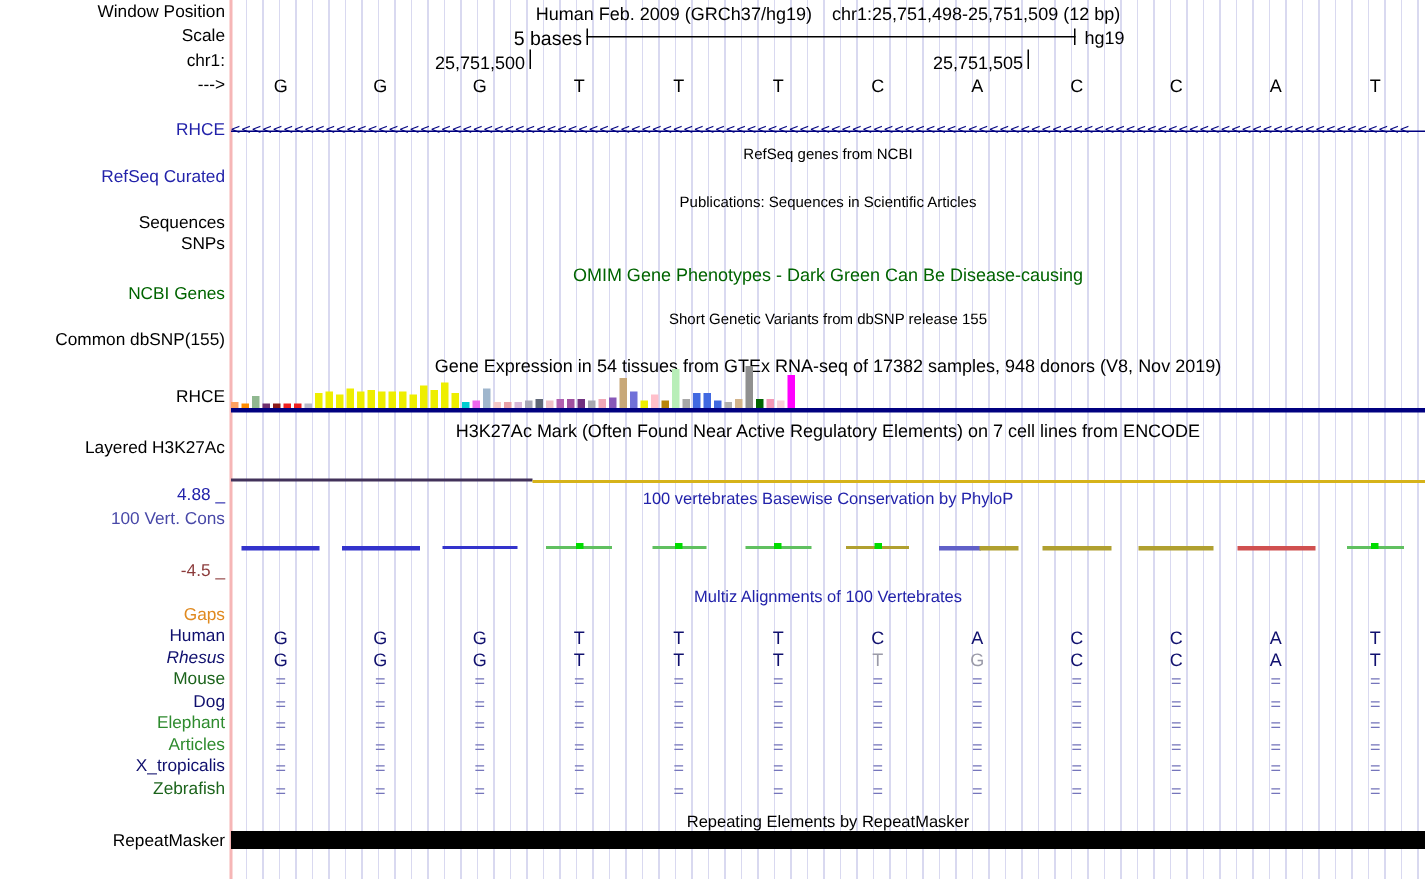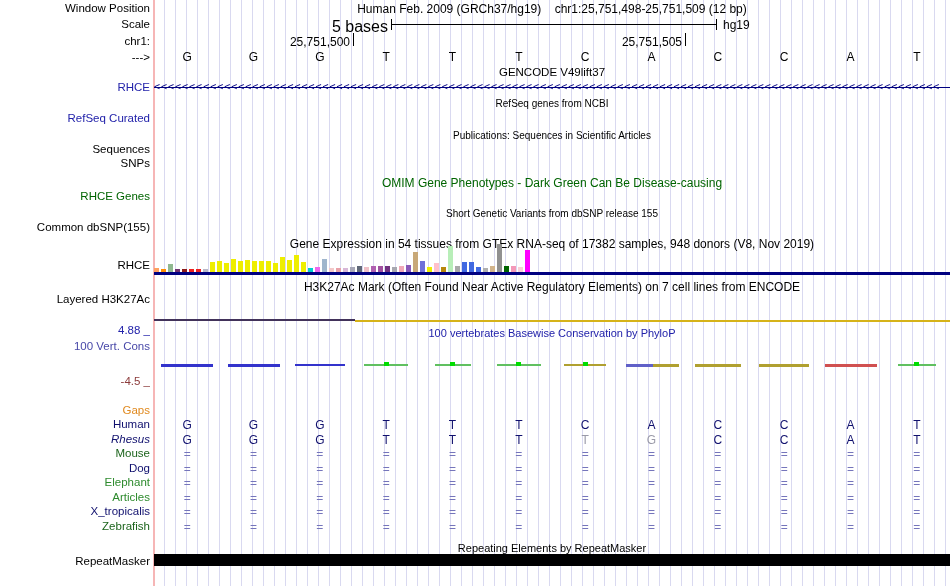--- a/index.html
+++ b/index.html
@@ -33,34 +33,34 @@
   <div class="pink-guide"></div>
 
   <div class="slabel" style="top:2px">Window Position</div>
   <div class="slabel" style="top:18px">Scale</div>
   <div class="slabel" style="top:35px">chr1:</div>
   <div class="slabel" style="top:51px">---&gt;</div>
   <div class="slabel blue" style="top:81px">RHCE</div>
   <div class="slabel blue" style="top:112px">RefSeq Curated</div>
   <div class="slabel" style="top:143px">Sequences</div>
   <div class="slabel" style="top:157px">SNPs</div>
-  <div class="slabel green" style="top:190px">RHCE Genes</div>
+  <div class="slabel green" style="top:190px">NCBI Genes</div>
   <div class="slabel" style="top:221px">Common dbSNP(155)</div>
   <div class="slabel" style="top:259px">RHCE</div>
   <div class="slabel" style="top:293px">Layered H3K27Ac</div>
   <div class="slabel blue" style="top:324px">4.88 _</div>
   <div class="slabel cons-lbl" style="top:340px">100 Vert. Cons</div>
   <div class="slabel darkred" style="top:375px">-4.5 _</div>
   <div class="slabel" style="top:555px">RepeatMasker</div>
 
   <div class="track-title" style="top:2px; font-size:12px">
     <span>Human Feb. 2009 (GRCh37/hg19)</span>&nbsp;&nbsp;&nbsp;
     <span>chr1:25,751,498-25,751,509 (12 bp)</span>
   </div>
-  <div style="position:absolute; top:18px; left:0; width:388px; text-align:right; font-size:16px">5 bases</div>
+  <div style="position:absolute; top:18px; left:0; width:388px; text-align:right; font-size:13px">5 bases</div>
   <div class="hline" style="top:24px; left:391px; width:326px; height:1px; background:#000"></div>
   <div class="tick" style="top:19px; left:391px; height:11px"></div>
   <div class="tick" style="top:19px; left:716px; height:11px"></div>
   <div style="position:absolute; top:18px; left:723px; font-size:12px">hg19</div>
 
   <div style="position:absolute; top:35px; left:0; width:350px; text-align:right; font-size:12px">25,751,500</div>
   <div class="tick" style="top:33px; left:353px; height:13px"></div>
   <div style="position:absolute; top:35px; left:0; width:682px; text-align:right; font-size:12px">25,751,505</div>
   <div class="tick" style="top:33px; left:685px; height:13px"></div>
 
@@ -72,21 +72,20 @@
       <span class="base" style="left: 442.5px; top: 50px;">T</span>
       <span class="base" style="left: 508.833px; top: 50px;">T</span>
       <span class="base" style="left: 575.167px; top: 50px;">C</span>
       <span class="base" style="left: 641.5px; top: 50px;">A</span>
       <span class="base" style="left: 707.833px; top: 50px;">C</span>
       <span class="base" style="left: 774.167px; top: 50px;">C</span>
       <span class="base" style="left: 840.5px; top: 50px;">A</span>
       <span class="base" style="left: 906.833px; top: 50px;">T</span>
     </div>
 
-  <div class="track-title" style="top:66px; font-size:11.5px">GENCODE V49lift37</div>
   <div class="chevron-axis"></div>
   <div class="chevrons" id="chevrons">&lt;&lt;&lt;&lt;&lt;&lt;&lt;&lt;&lt;&lt;&lt;&lt;&lt;&lt;&lt;&lt;&lt;&lt;&lt;&lt;&lt;&lt;&lt;&lt;&lt;&lt;&lt;&lt;&lt;&lt;&lt;&lt;&lt;&lt;&lt;&lt;&lt;&lt;&lt;&lt;&lt;&lt;&lt;&lt;&lt;&lt;&lt;&lt;&lt;&lt;&lt;&lt;&lt;&lt;&lt;&lt;&lt;&lt;&lt;&lt;&lt;&lt;&lt;&lt;&lt;&lt;&lt;&lt;&lt;&lt;&lt;&lt;&lt;&lt;&lt;&lt;&lt;&lt;&lt;&lt;&lt;&lt;&lt;&lt;&lt;&lt;&lt;&lt;&lt;&lt;&lt;&lt;&lt;&lt;&lt;&lt;&lt;&lt;&lt;&lt;&lt;&lt;&lt;&lt;&lt;&lt;&lt;&lt;&lt;&lt;&lt;&lt;</div>
 
   <div class="track-title" style="top:98px; font-size:10px">RefSeq genes from NCBI</div>
   <div class="track-title green" style="top:176px; font-size:12px">OMIM Gene Phenotypes - Dark Green Can Be Disease-causing</div>
   <div class="track-title" style="top:130px; font-size:10px">Publications: Sequences in Scientific Articles</div>
   <div class="track-title" style="top:208px; font-size:10px">Short Genetic Variants from dbSNP release 155</div>
   <div class="track-title" style="top:237px; font-size:12px">Gene Expression in 54 tissues from GTEx RNA-seq of 17382 samples, 948 donors (V8, Nov 2019)</div>
 
   <div id="gtex-bars">
@@ -166,20 +165,21 @@
       <div class="cons-dot" style="left: 582.667px; top: 362px;"></div>
       <div class="cons-mark" style="left: 625.5px; top: 363.5px; width: 28px; height: 3px; background: rgb(96, 96, 200);"></div>
       <div class="cons-mark" style="left: 652.5px; top: 363.5px; width: 26px; height: 3px; background: rgb(176, 160, 48);"></div>
       <div class="cons-mark" style="left: 694.833px; top: 363.5px; width: 46px; height: 3px; background: rgb(176, 160, 48);"></div>
       <div class="cons-mark" style="left: 759.167px; top: 363.5px; width: 50px; height: 3px; background: rgb(176, 160, 48);"></div>
       <div class="cons-mark" style="left: 824.5px; top: 363.5px; width: 52px; height: 3px; background: rgb(208, 80, 80);"></div>
       <div class="cons-mark" style="left: 897.833px; top: 364px; width: 38px; height: 2px; background: rgb(96, 192, 96);"></div>
       <div class="cons-dot" style="left: 914.333px; top: 362px;"></div>
     </div>
 
+  <div class="track-title blue" style="top:392px; font-size:11px">Multiz Alignments of 100 Vertebrates</div>
   <div id="multiz">
       <div class="mlabel" style="top: 404px; color: rgb(224, 138, 32);">Gaps</div>
       <div class="mlabel" style="top: 418px; color: rgb(16, 16, 110);">Human</div>
       <span class="acell" style="left: 177.167px; top: 418px; color: rgb(16, 16, 110);">G</span>
       <span class="acell" style="left: 243.5px; top: 418px; color: rgb(16, 16, 110);">G</span>
       <span class="acell" style="left: 309.833px; top: 418px; color: rgb(16, 16, 110);">G</span>
       <span class="acell" style="left: 376.167px; top: 418px; color: rgb(16, 16, 110);">T</span>
       <span class="acell" style="left: 442.5px; top: 418px; color: rgb(16, 16, 110);">T</span>
       <span class="acell" style="left: 508.833px; top: 418px; color: rgb(16, 16, 110);">T</span>
       <span class="acell" style="left: 575.167px; top: 418px; color: rgb(16, 16, 110);">C</span>

